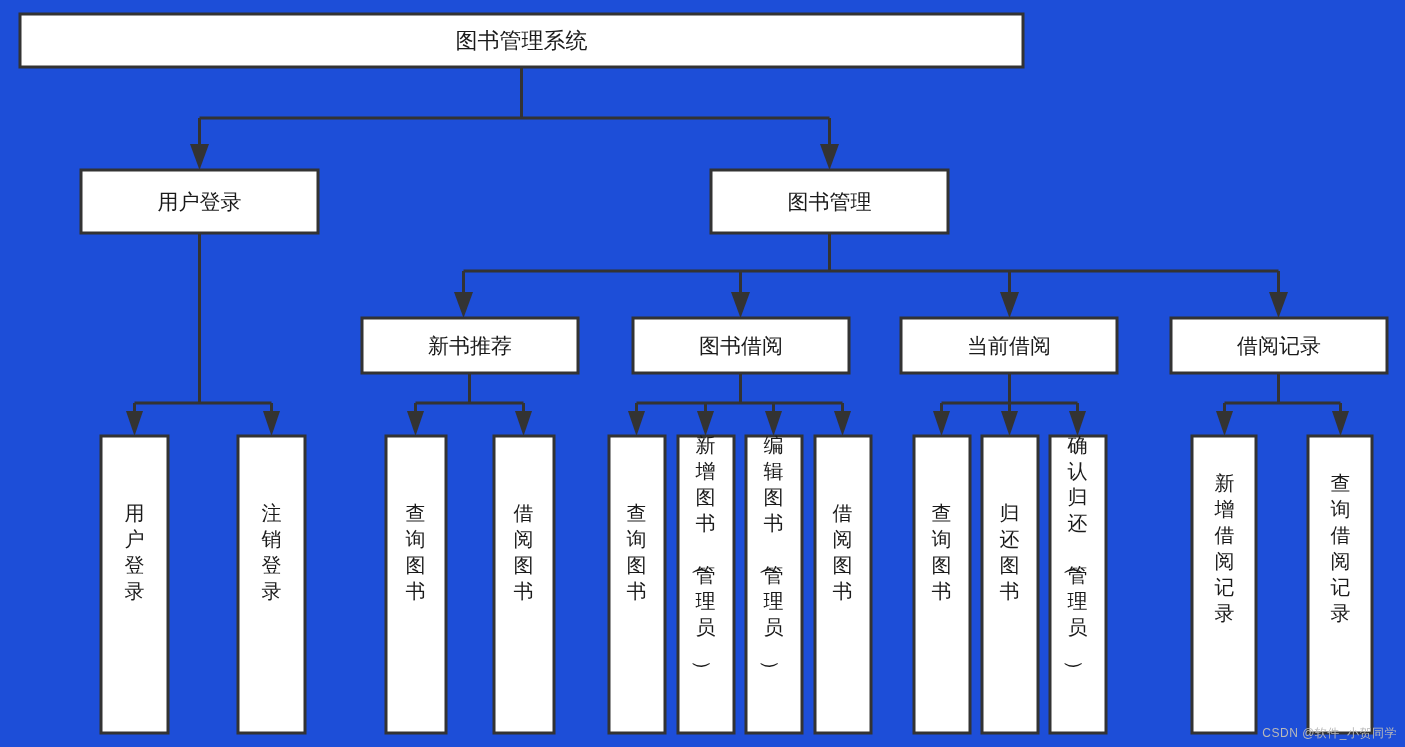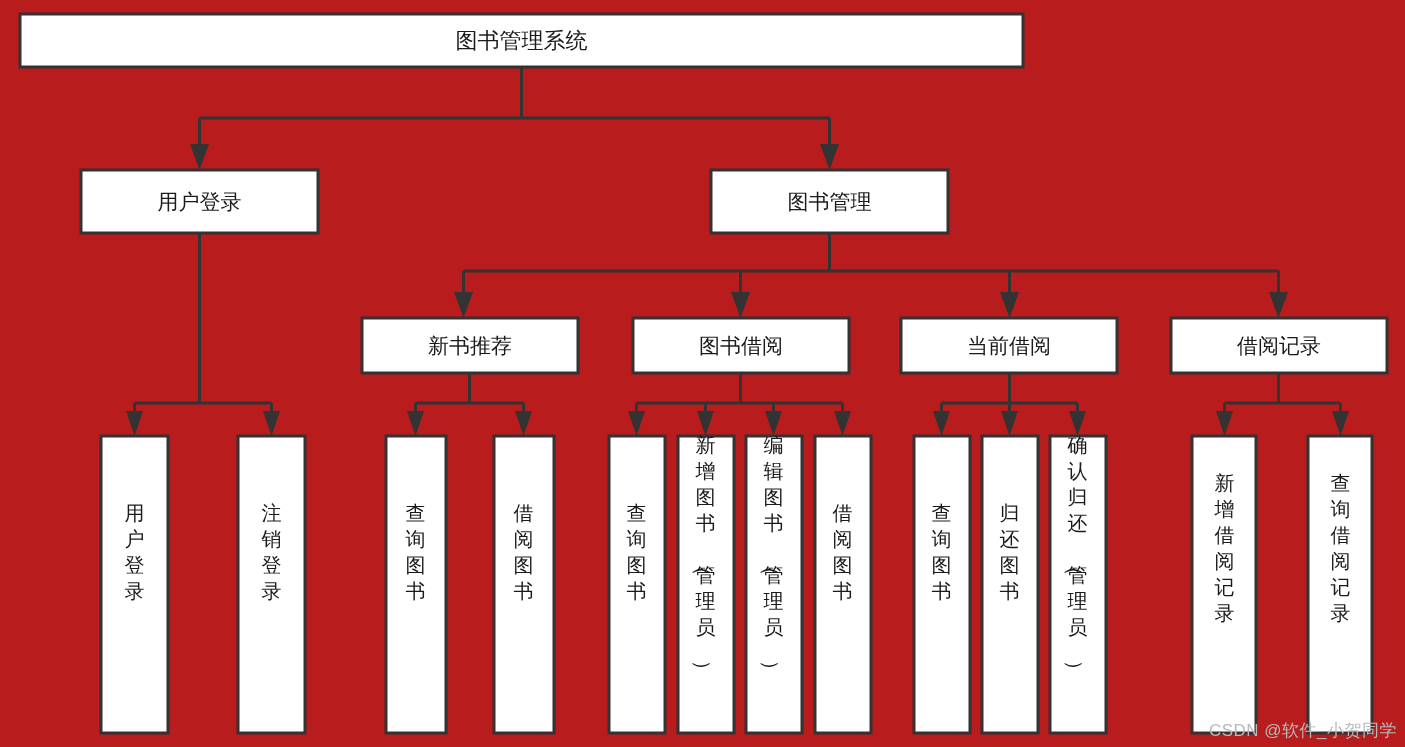--- a/index.html
+++ b/index.html
@@ -10,21 +10,21 @@
   body {
     width: 1405px;
     height: 747px;
     font-family: "Liberation Sans", "DejaVu Sans", sans-serif;
     overflow: hidden;
   }
   #diagram-root {
     position: relative;
     width: 1405px;
     height: 747px;
-    background: #b91c1c;
+    background: #1d4ed8;
   }
   svg.diagram-canvas {
     position: absolute;
     top: 0;
     left: 0;
     width: 1405px;
     height: 747px;
     display: block;
   }
   .node-rect {
@@ -55,21 +55,21 @@
   }
   .arrow-head {
     fill: #333333;
     stroke: none;
   }
   .watermark-text {
     position: absolute;
     right: 8px;
     bottom: 5px;
     font-family: "Liberation Sans", "DejaVu Sans", sans-serif;
-    font-size: 17px;
+    font-size: 12px;
     color: #b9b9b9;
     white-space: nowrap;
     letter-spacing: 0.5px;
     pointer-events: none;
   }
 </style>
 </head>
 <body>
 
 <div id="diagram-root">

